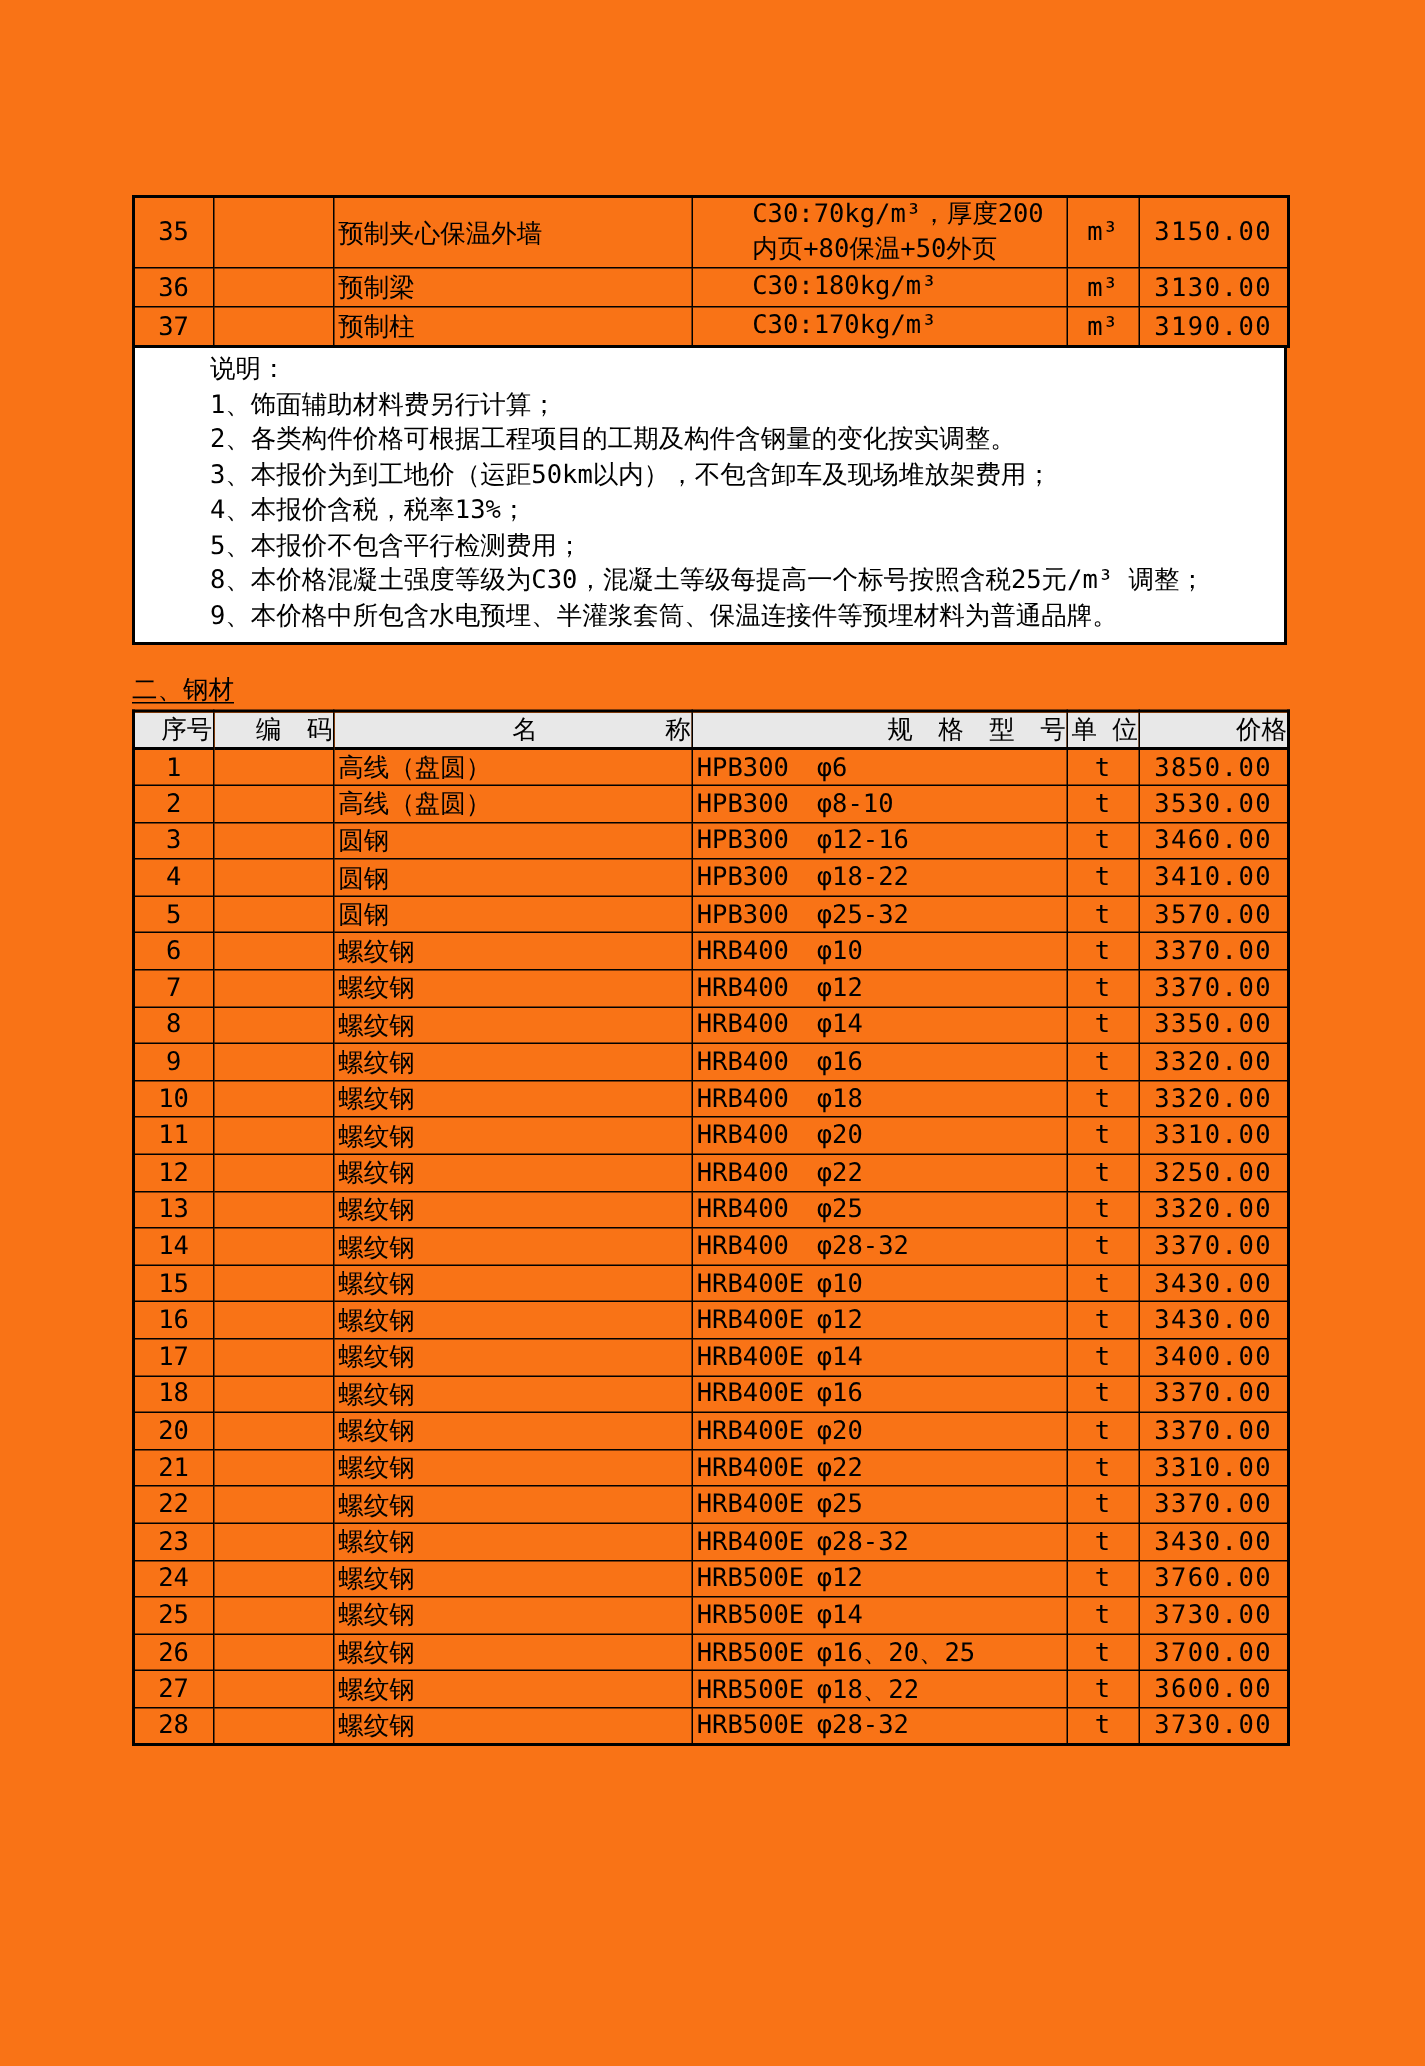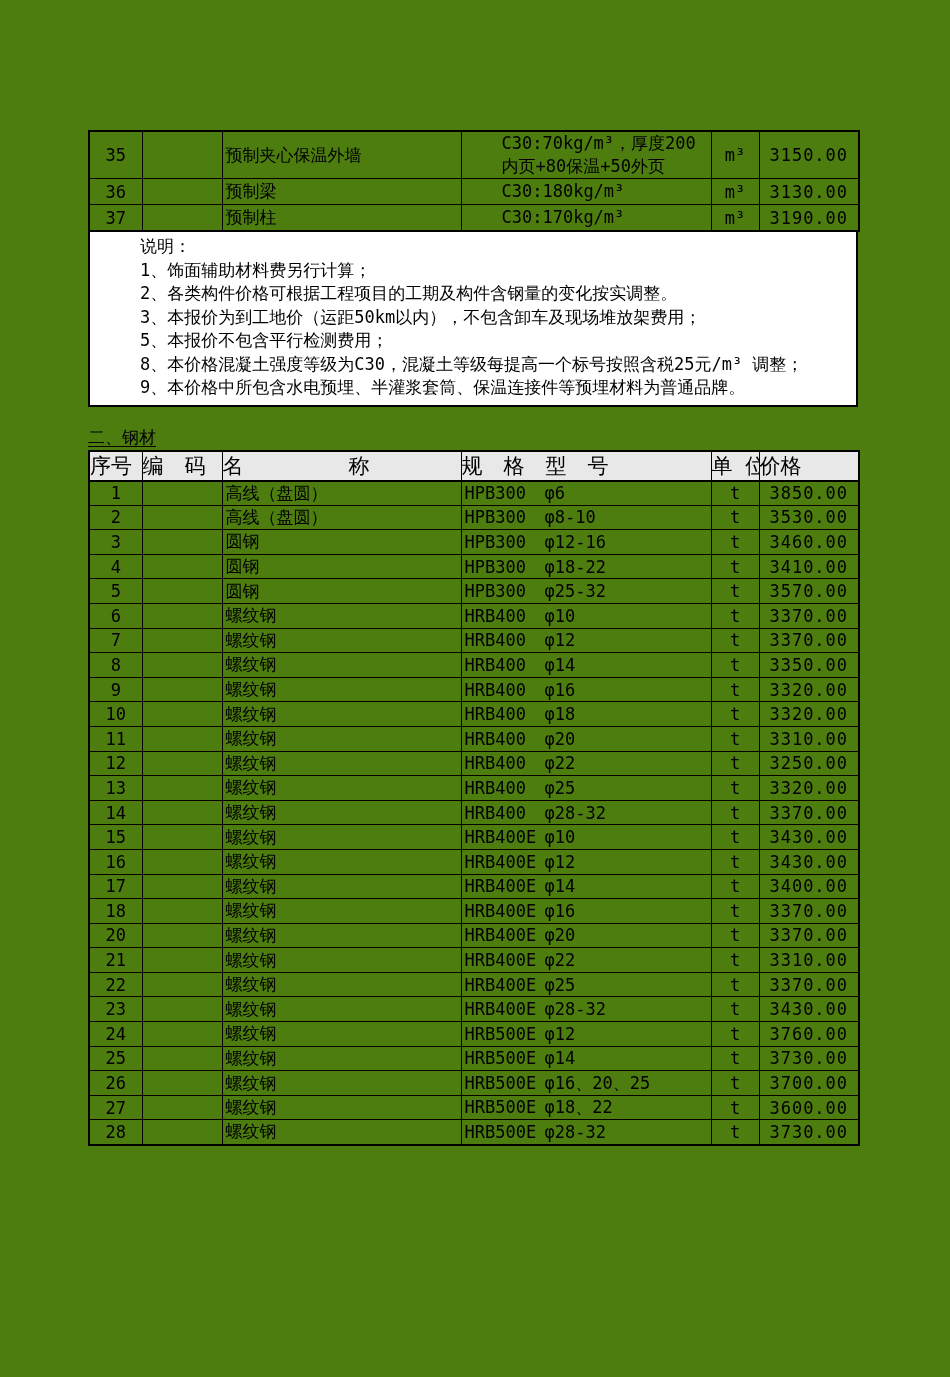--- a/index.html
+++ b/index.html
@@ -1,20 +1,20 @@
 <!DOCTYPE html>
 <html><head>
 <meta charset="utf-8">
 <style>
   html,body{margin:0;padding:0;background:#ffffff;}
   .page{
     position:relative;
     width:950px;
     height:1377px;
-    background:#4d7c0f;
+    background:#f97316;
     color:#000;
     font-family:"DejaVu Sans Mono","DejaVu Sans","Liberation Sans",sans-serif;
     overflow:hidden;
   }
   .sheet{
     position:absolute;
     left:88px;
     top:130px;
     width:770px;
   }
@@ -62,24 +62,24 @@
     font-size:17px;
     line-height:20px;
     text-decoration:underline;
     text-underline-offset:3px;
     width:max-content;
   }
   
   table.steel tr{height:24.6px;}
   table.steel thead td{
     background:#e8e8e8;
-    text-align:left;
+    text-align:right;
     white-space:pre;
     border-bottom:2px solid #000;
-    font-size:21px;
+    font-size:17px;
     padding:0;
   }
   table.steel thead td.c-price{letter-spacing:0;}
 </style>
 </head>
 <body>
 
 <div class="page">
   <div class="sheet">
 
@@ -125,20 +125,21 @@
     <div class="notes">
       <div>
   <div class="note-line">说明：</div>
 
   <div class="note-line">1、饰面辅助材料费另行计算；</div>
 
   <div class="note-line">2、各类构件价格可根据工程项目的工期及构件含钢量的变化按实调整。</div>
 
   <div class="note-line">3、本报价为到工地价（运距50km以内），不包含卸车及现场堆放架费用；</div>
 
+  <div class="note-line">4、本报价含税，税率13%；</div>
 
   <div class="note-line">5、本报价不包含平行检测费用；</div>
 
 
 
   <div class="note-line">8、本价格混凝土强度等级为C30，混凝土等级每提高一个标号按照含税25元/m³ 调整；</div>
 
   <div class="note-line">9、本价格中所包含水电预埋、半灌浆套筒、保温连接件等预埋材料为普通品牌。</div>
 </div>
     </div>

